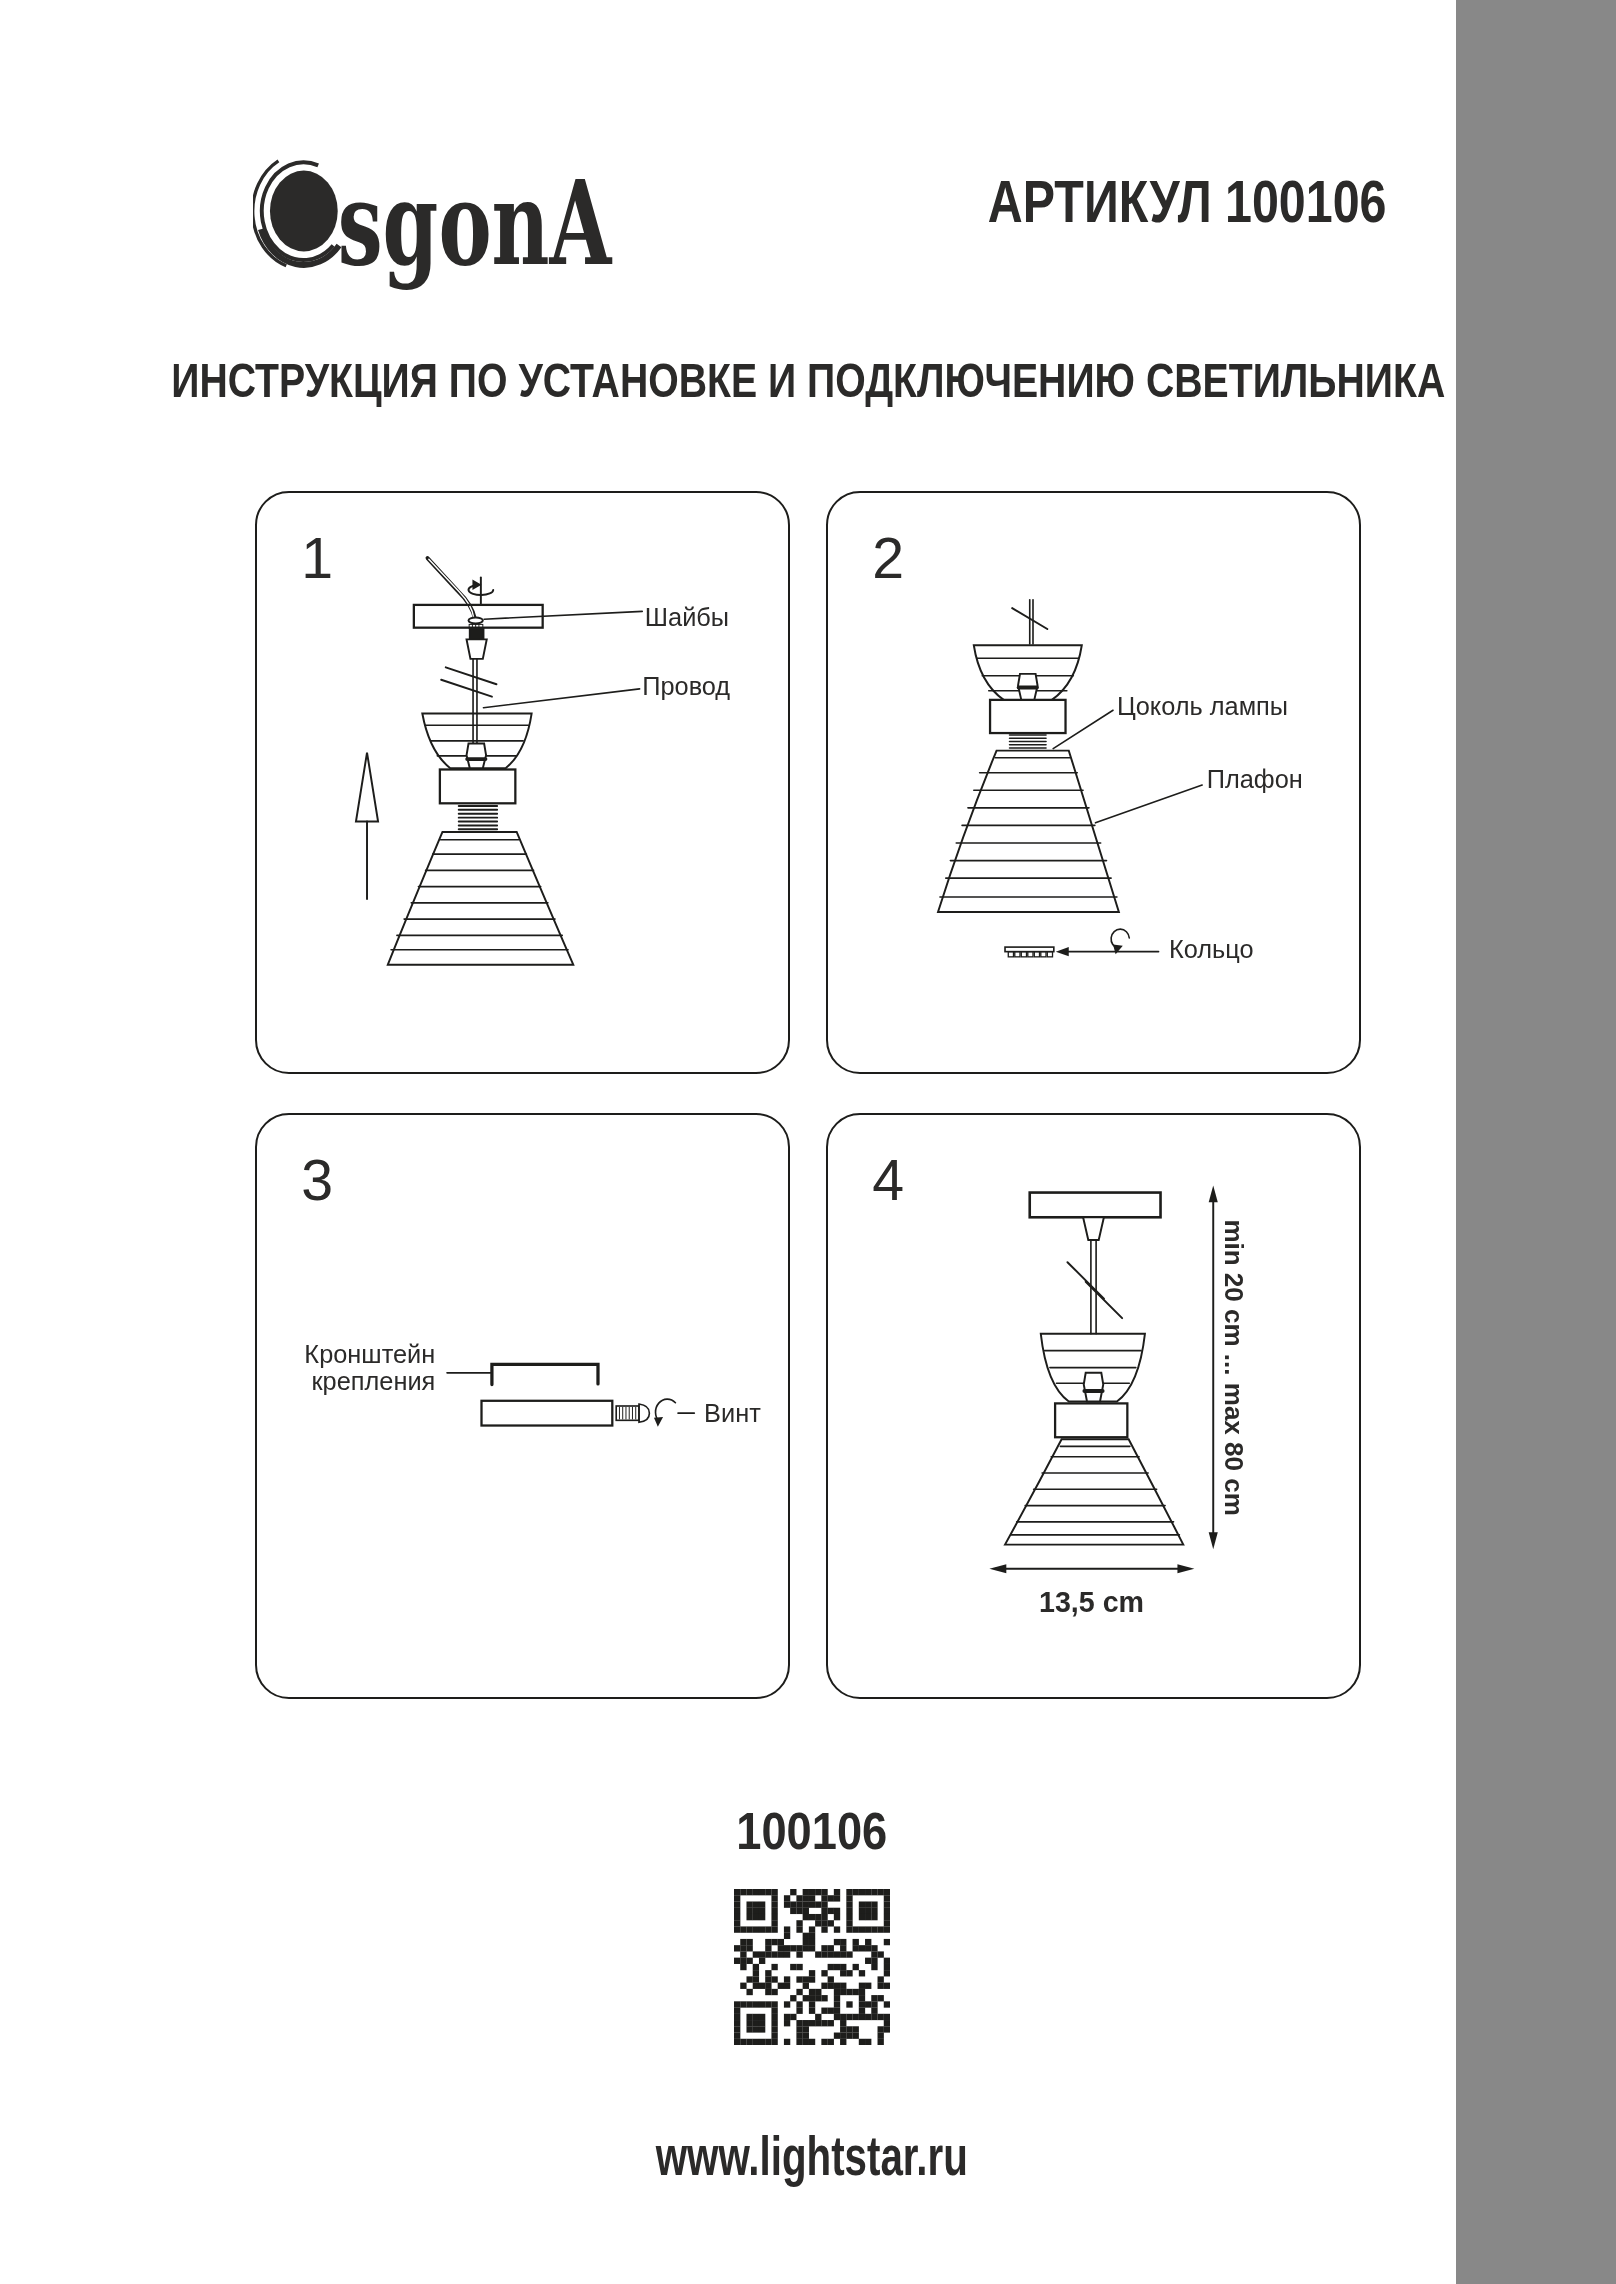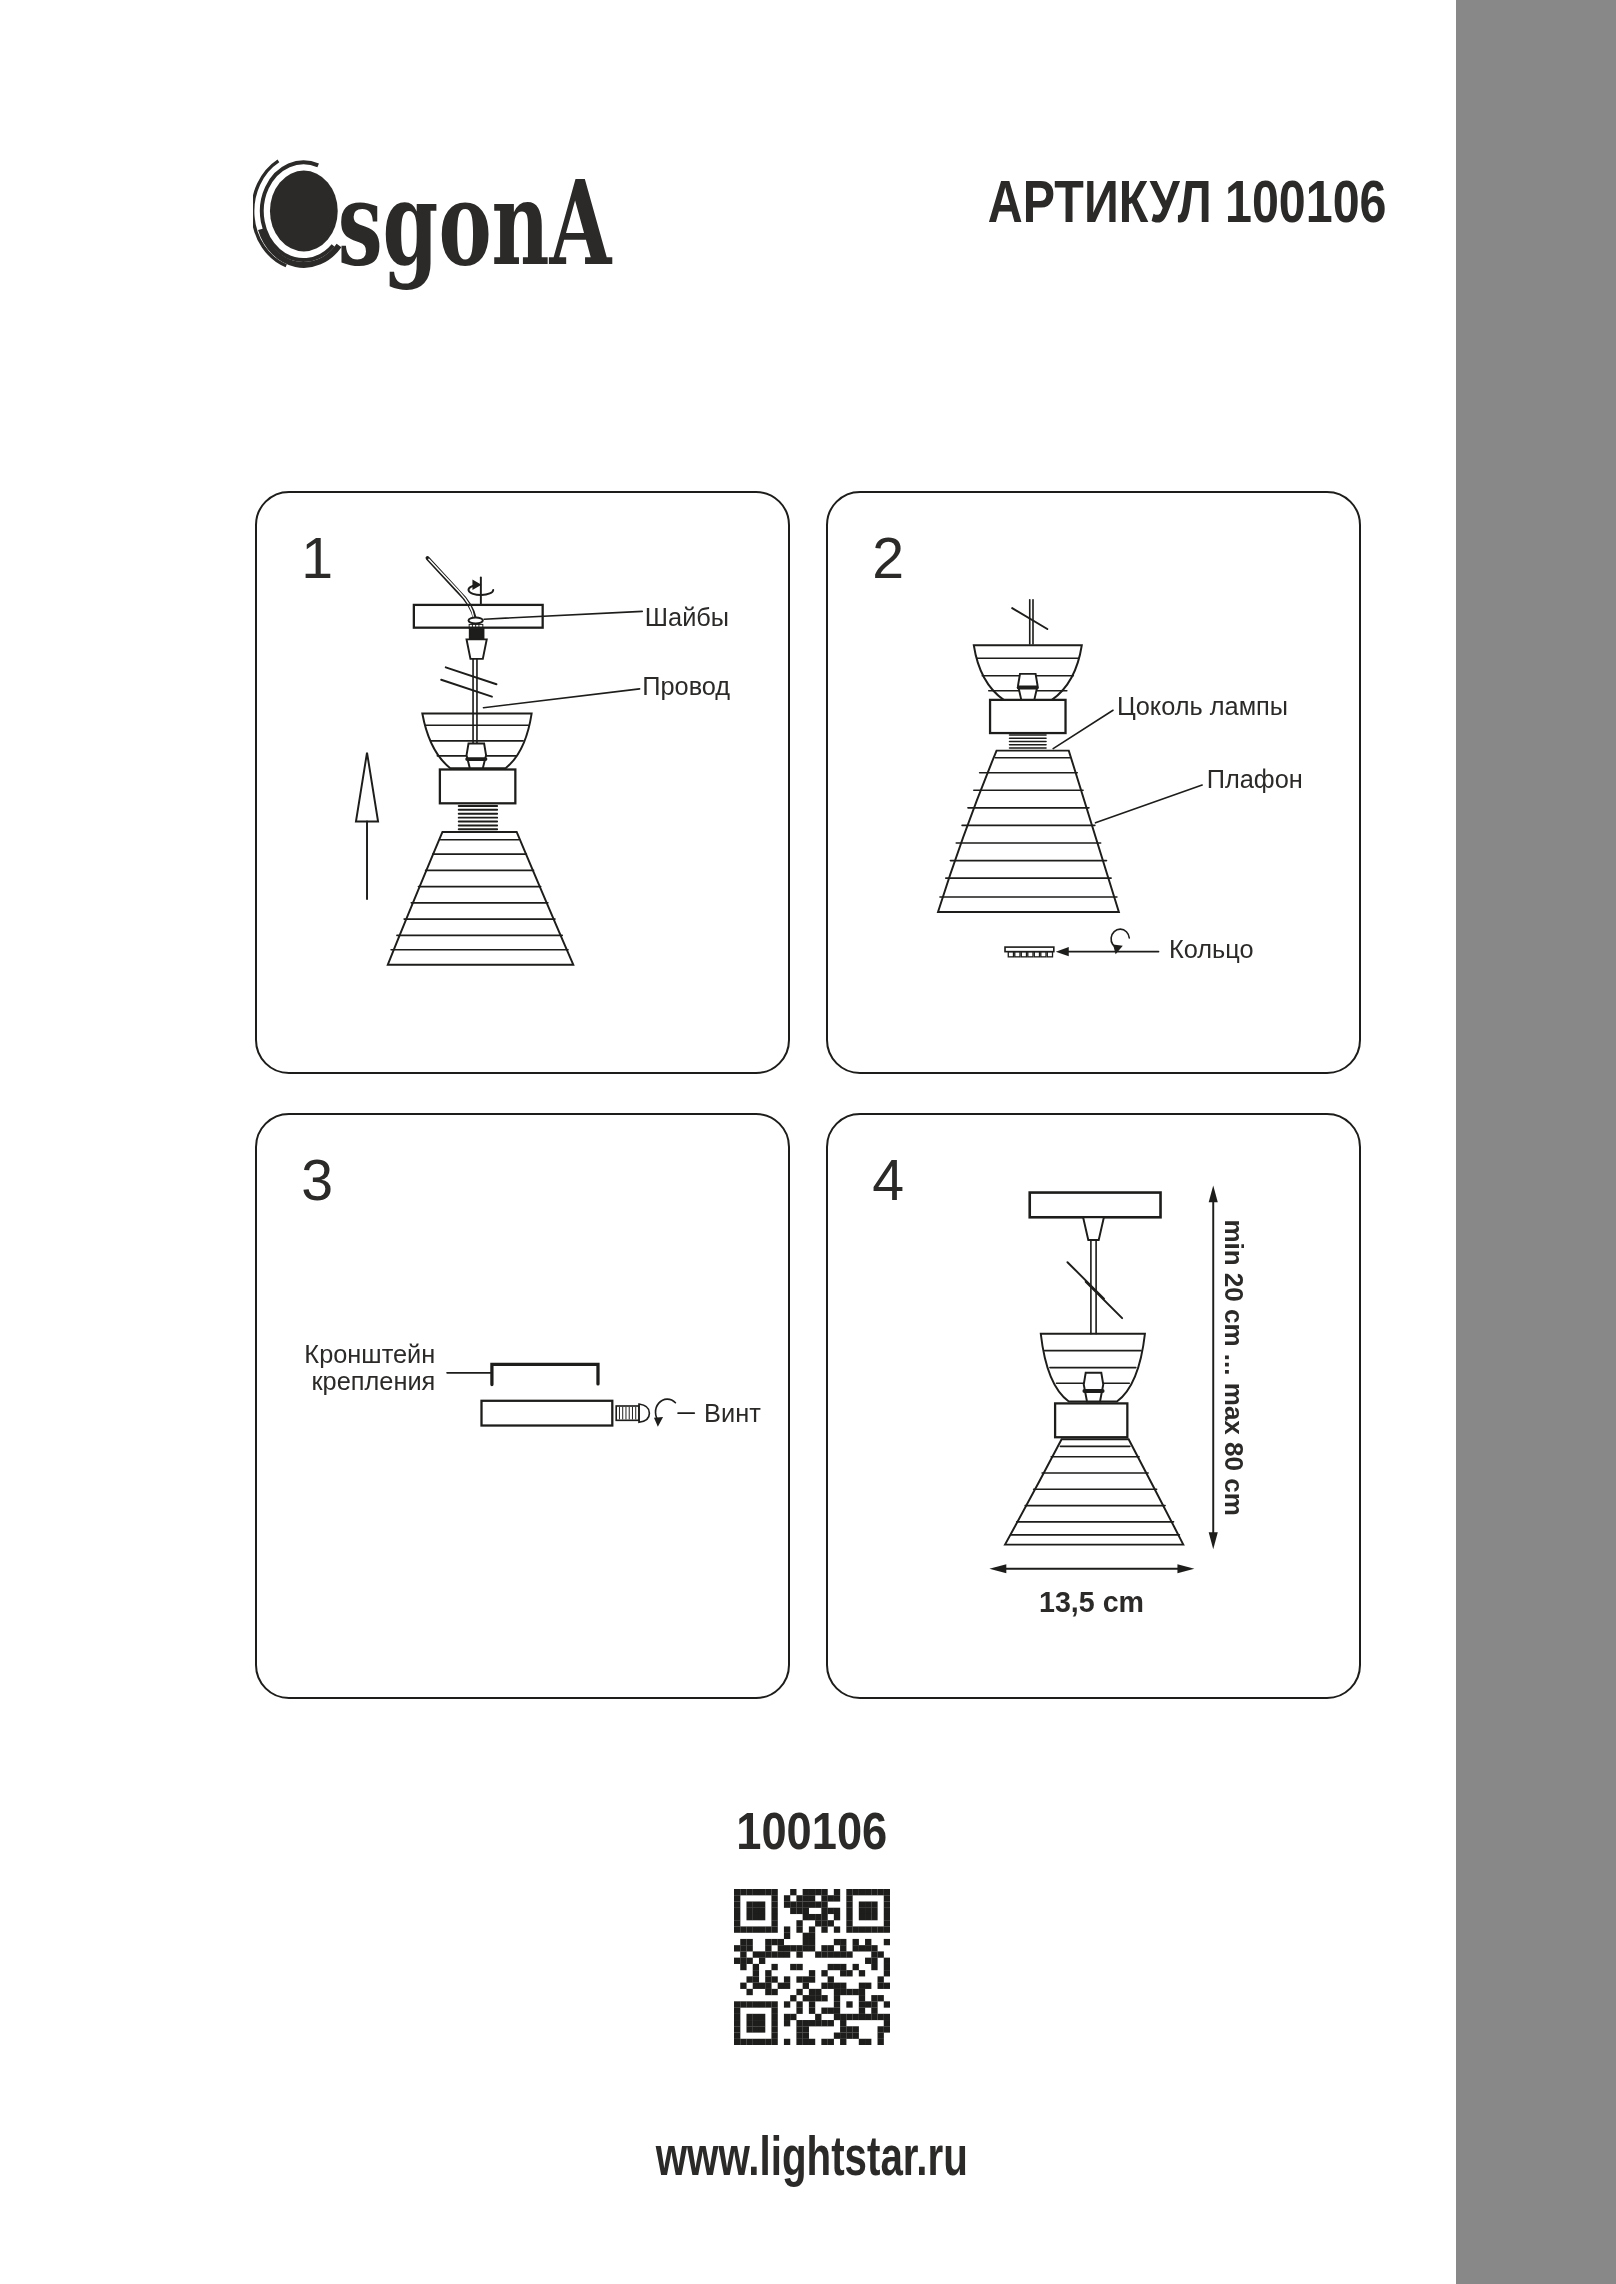--- a/index.html
+++ b/index.html
@@ -54,20 +54,23 @@
       <path d="M 39 15 A 78 89 0 0 0 51 176" fill="none" stroke="#2b2a29" stroke-width="5"></path>
       <path d="M 12 120 A 70 82 0 0 0 132 145" fill="none" stroke="#2b2a29" stroke-width="9"></path>
     </g>
     <text class="logo-text" x="130" y="174" textLength="420" lengthAdjust="spacingAndGlyphs">sgonA</text>
   </svg>
 
   <div class="hdr-right">
     <div class="ln2"><span class="ln">АРТИКУЛ 100106</span></div>
   </div>
 
+  <div class="doc-title">
+    <span>ИНСТРУКЦИЯ ПО УСТАНОВКЕ И ПОДКЛЮЧЕНИЮ СВЕТИЛЬНИКА</span>
+  </div>
 
   <div class="panel" style="left:255px;top:491px;width:535px;height:583px">
     <svg width="531" height="579" viewBox="0 0 816 890">
       <text class="step-num" x="68" y="130">1</text>
       <g stroke="#1d1d1b" fill="none" stroke-width="3" stroke-linecap="round">
 
         <g>
           <line x1="344" y1="130" x2="344" y2="170"></line>
           <path d="M 363 149 A 19 8 0 1 1 340 141"></path>
           <polygon points="331,133 345,141 331,149" fill="#1d1d1b" stroke="none"></polygon>

